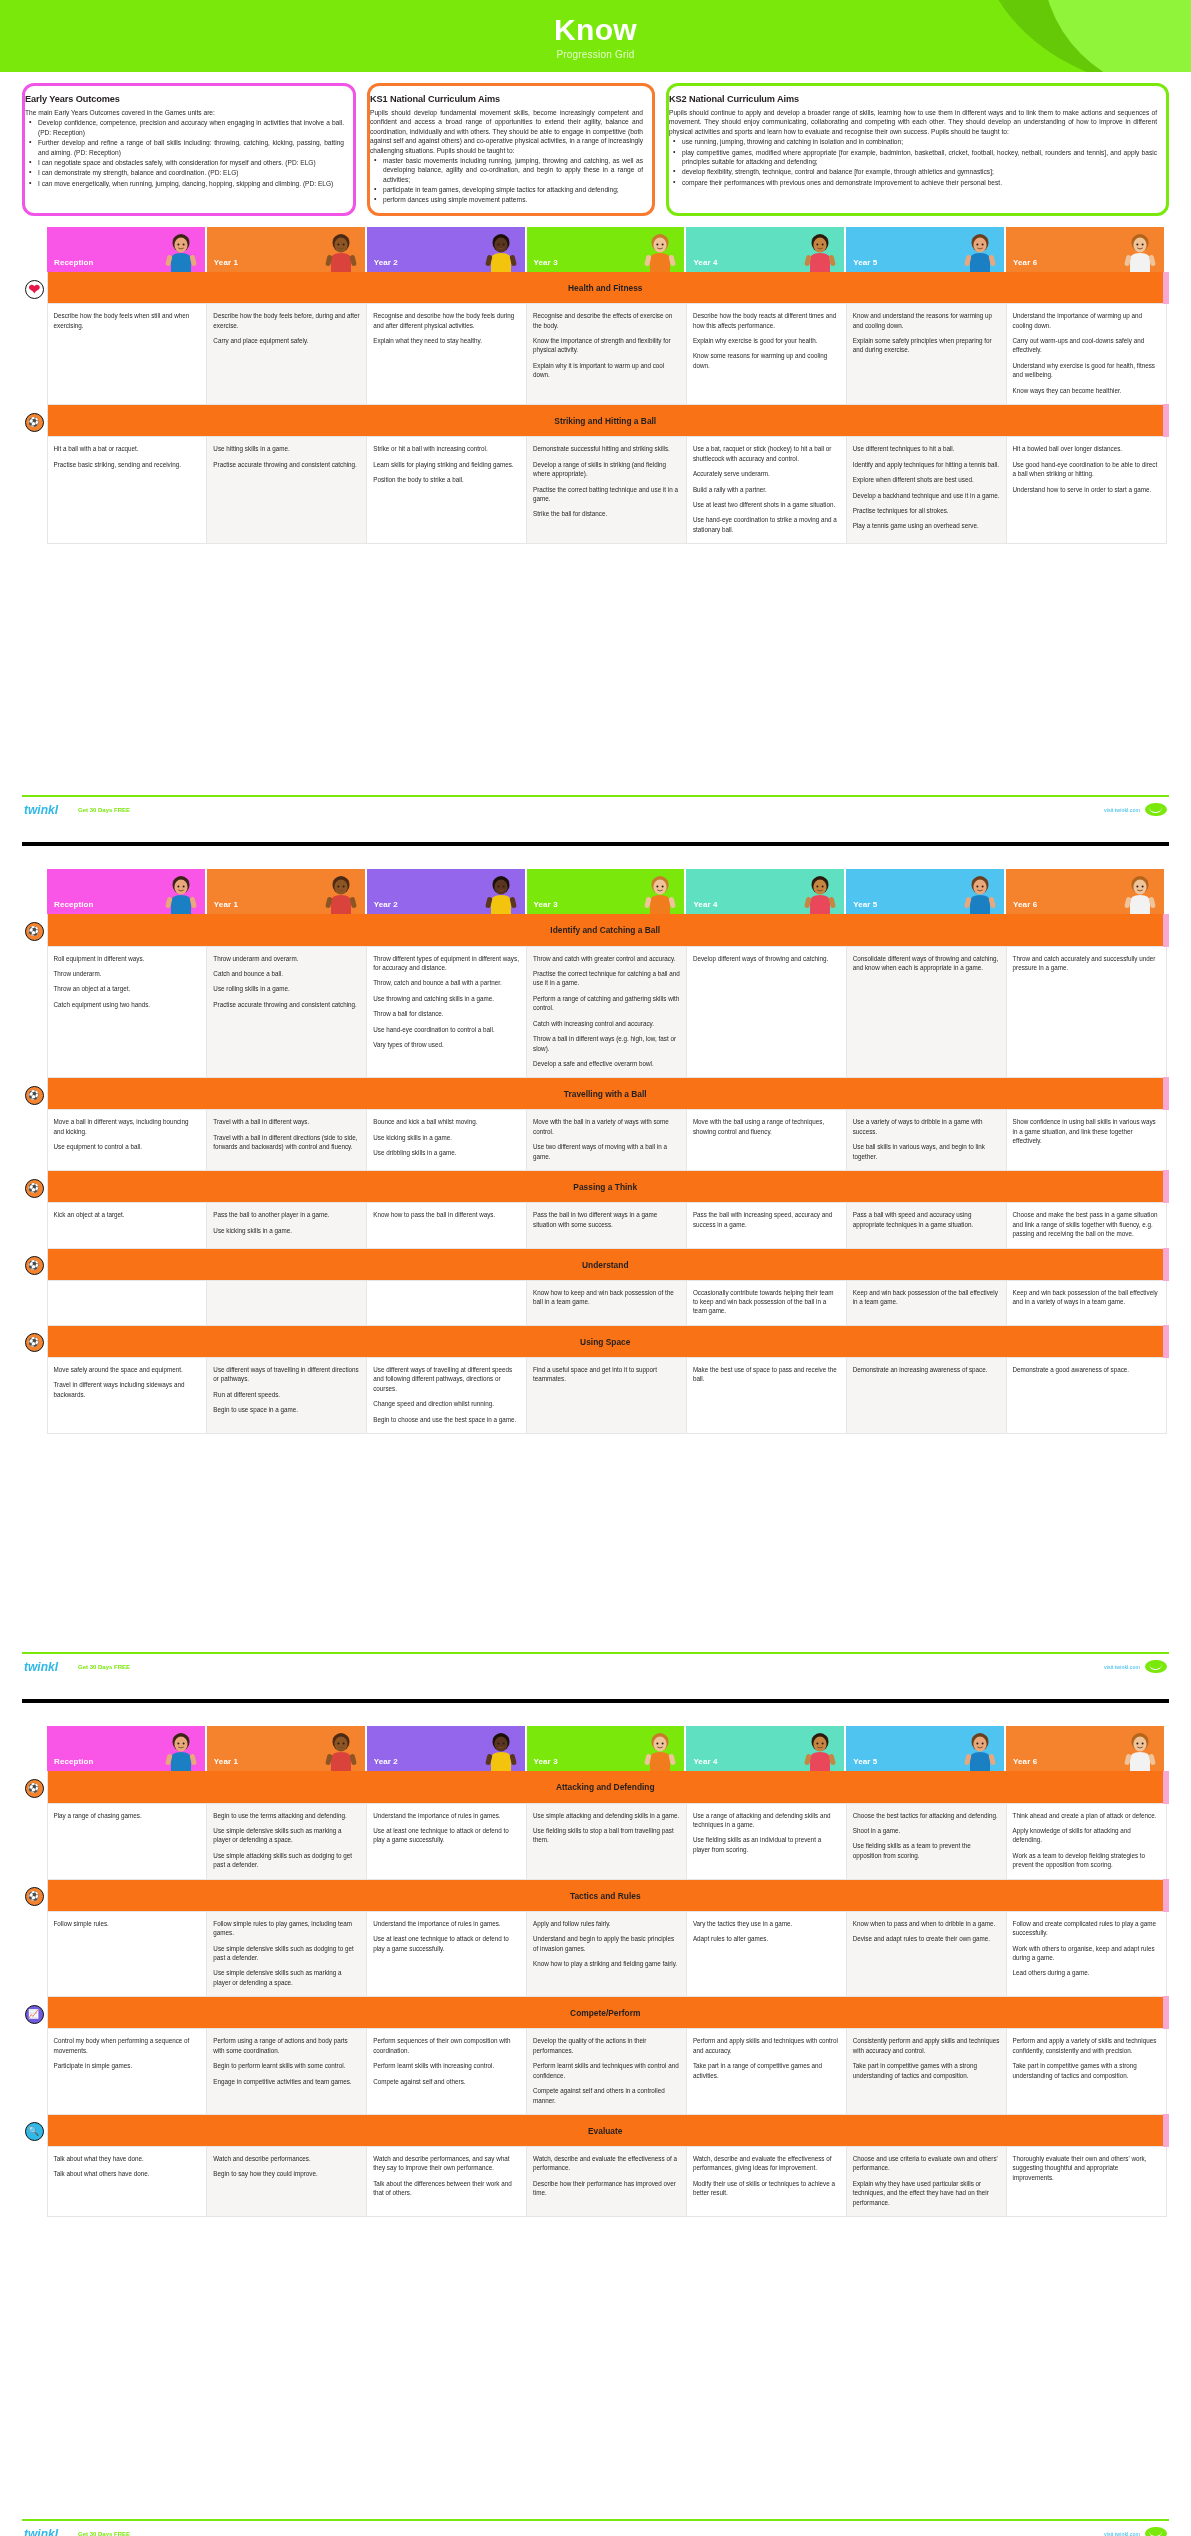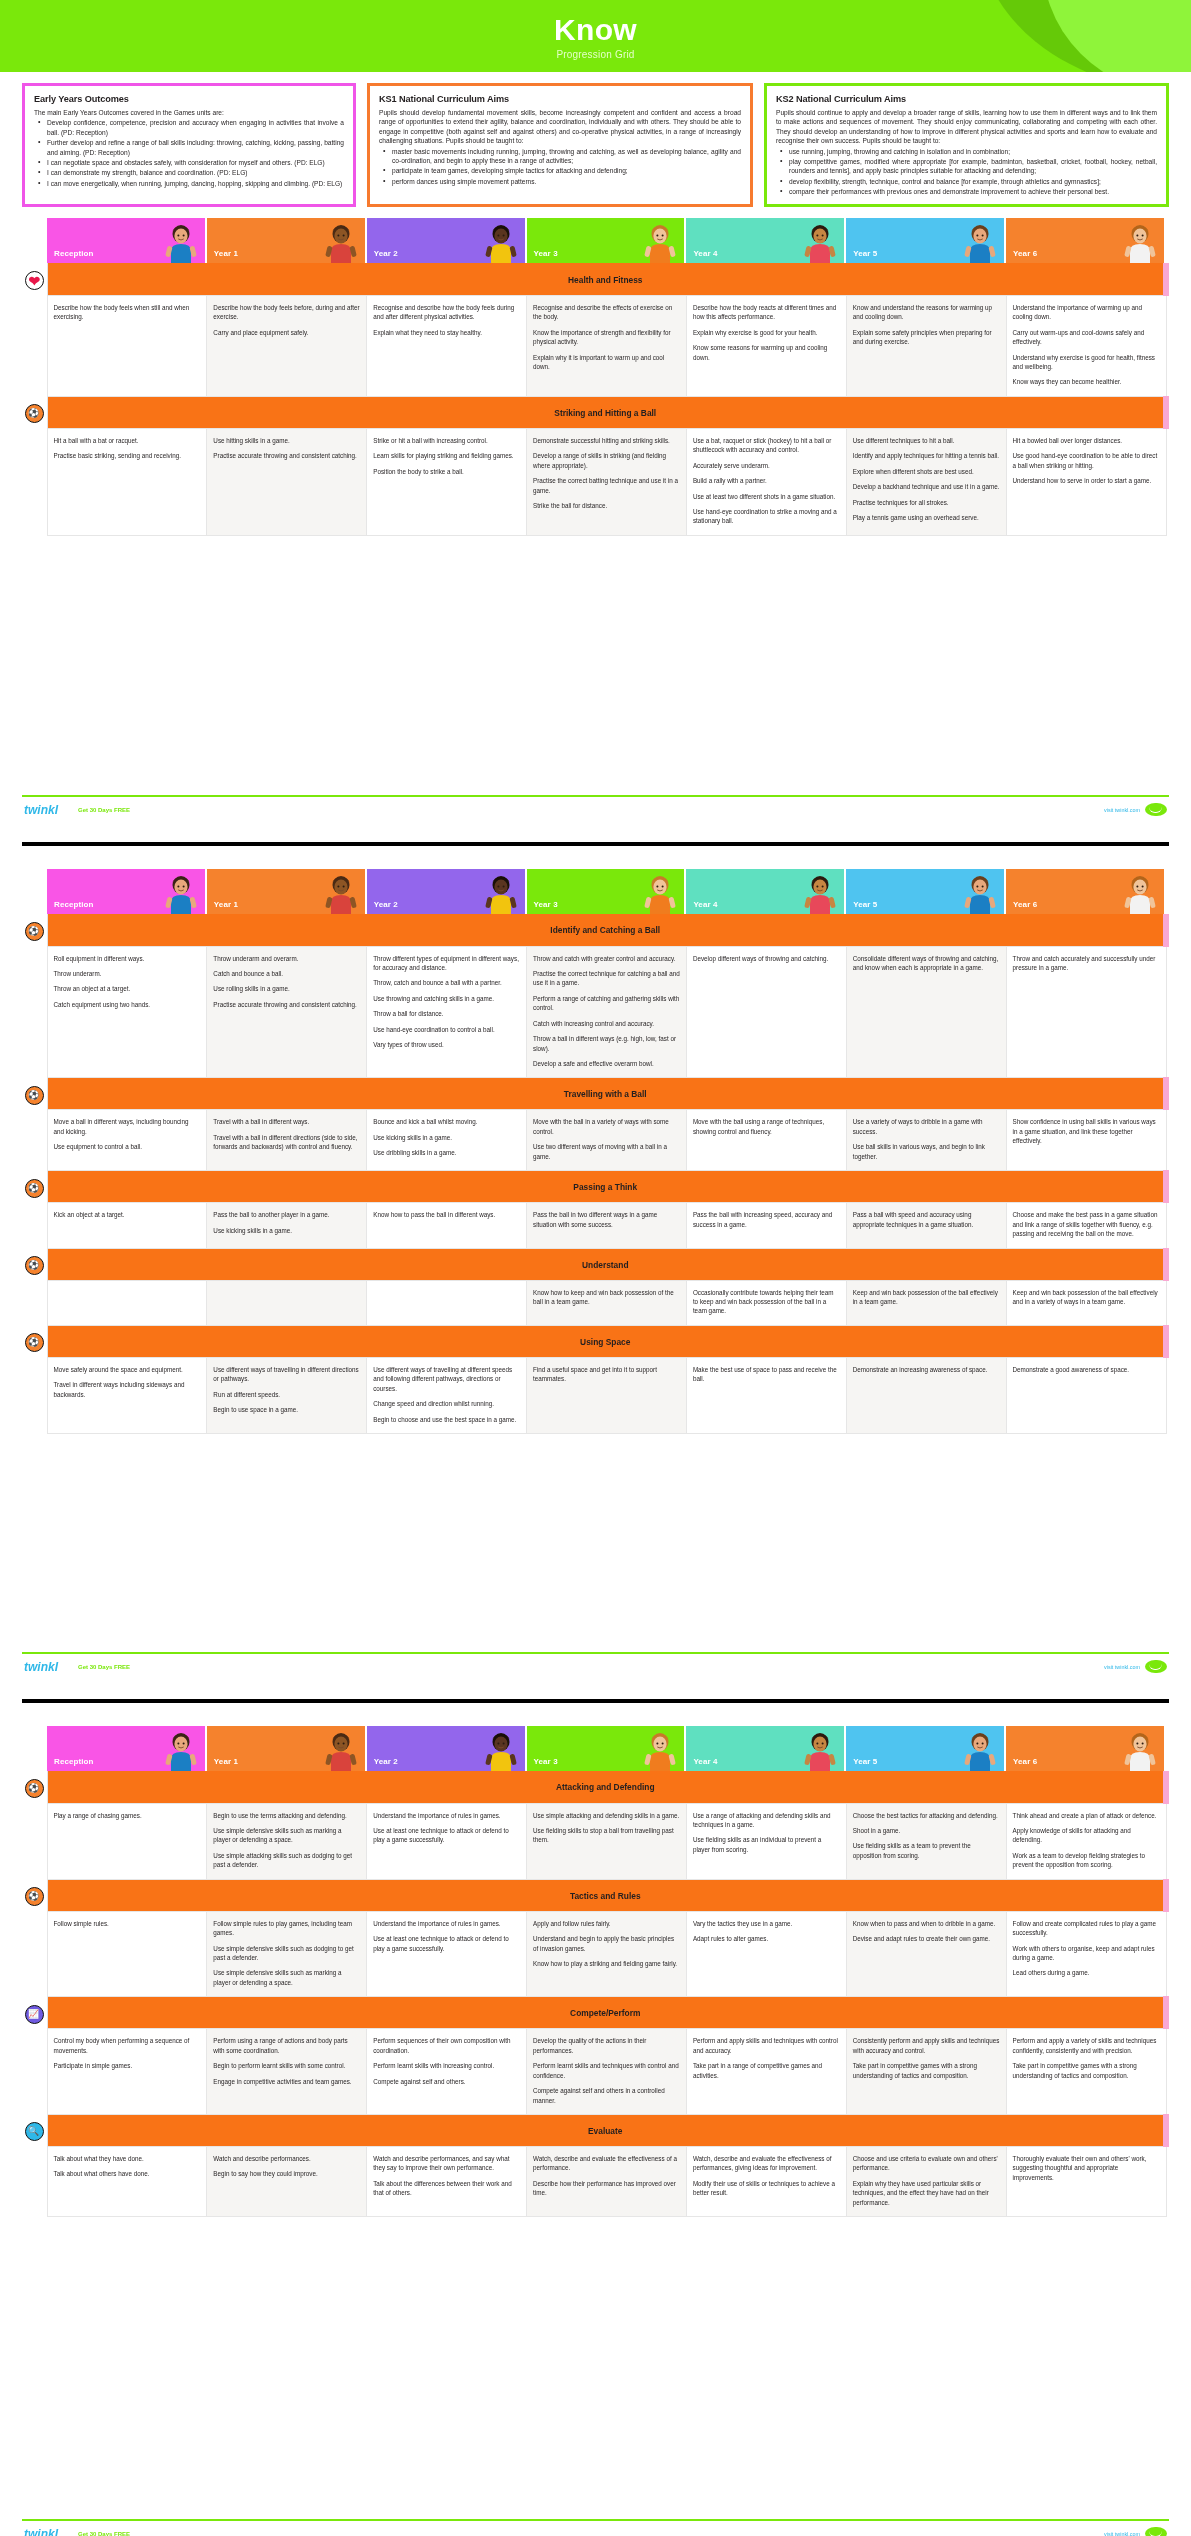--- a/index.html
+++ b/index.html
@@ -54,28 +54,28 @@
 
   
   .aims {
     display: flex;
     gap: 11px;
     padding: 11px 22px 0 22px;
     align-items: stretch;
   }
   .aimbox {
     border: 3px solid #000;
-    border-radius: 0;
+    border-radius: 12px;
     background: #fff;
-    padding: 7px 9px 8px 9px;
+    padding: 7px 9px 8px 0;
     font-size: 6.6px;
     line-height: 1.42;
   }
   .aimbox.eyfs { border-color: #f055e8; width: 334px; }
-  .aimbox.ks1  { border-color: #f77a2e; width: 386px; }
+  .aimbox.ks1  { border-color: #f77a2e; width: 288px; }
   .aimbox.ks2  { border-color: #7ae80b; flex: 1; }
   .aimbox h3 {
     font-size: 9.2px; font-weight: bold; margin-bottom: 2px; letter-spacing: -.1px;
   }
   .aimbox p { text-align: justify; }
   .aimbox ul { list-style: none; margin-top: 1px; }
   .aimbox li {
     position: relative; padding-left: 13px; margin-top: 1px; text-align: justify;
   }
   .aimbox li::before {

